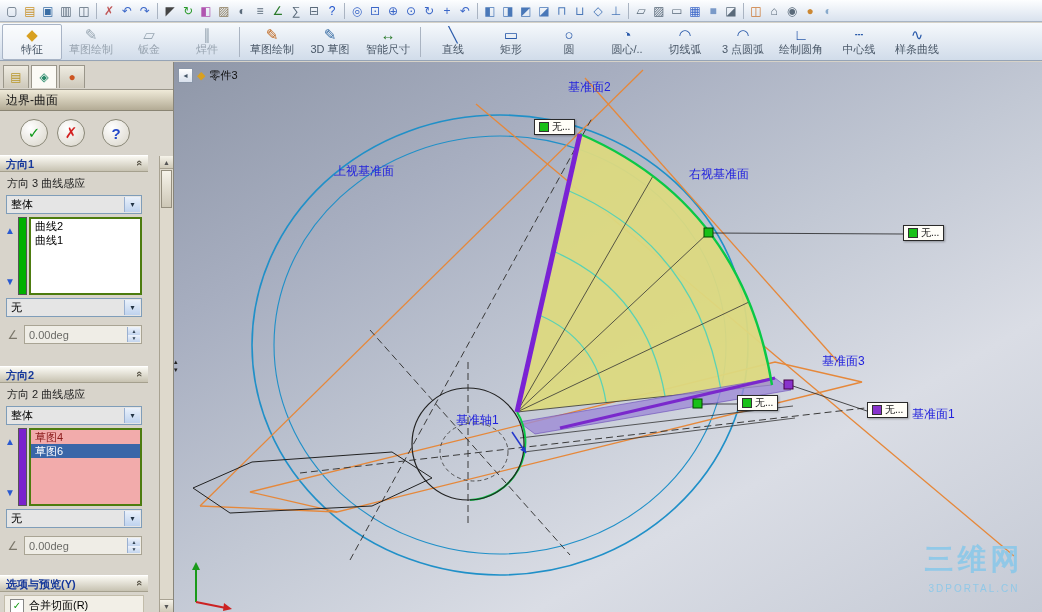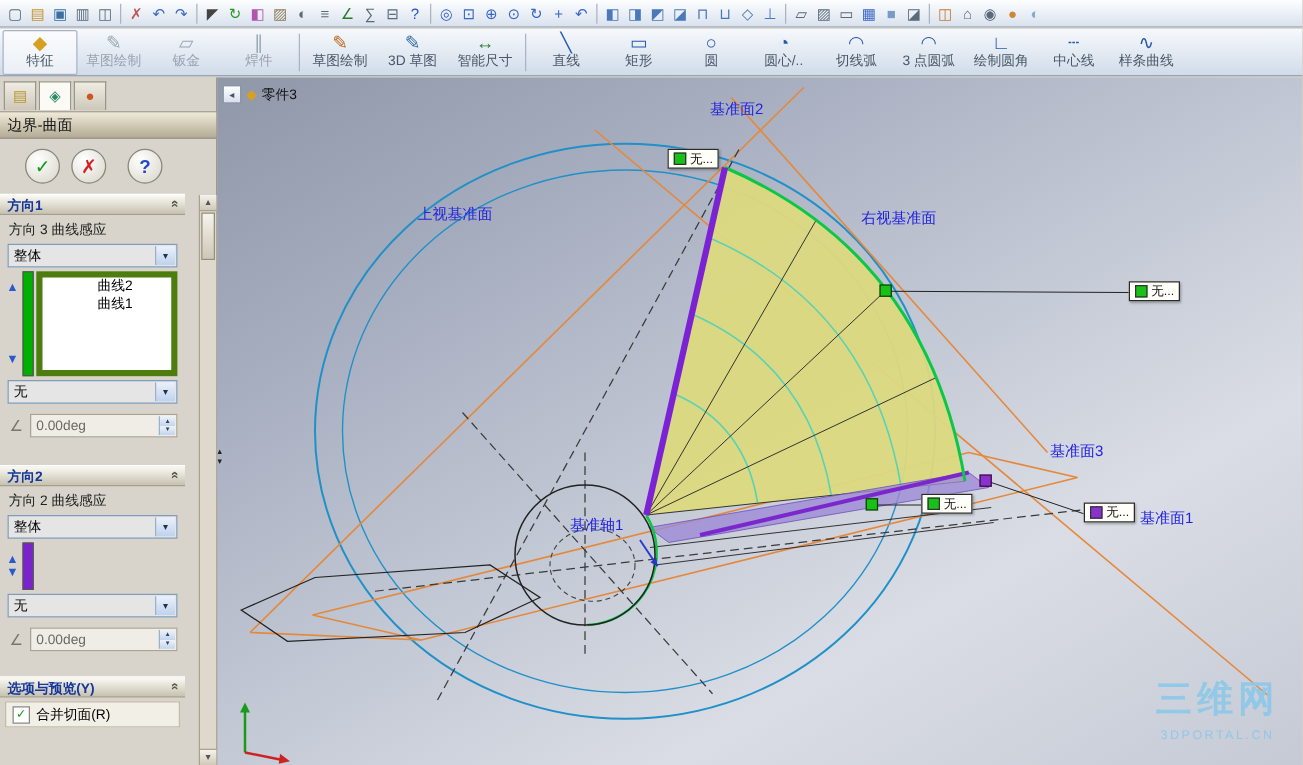--- a/index.html
+++ b/index.html
@@ -46,21 +46,21 @@
   .combo{margin:2px 6px;height:19px;background:#e5e5e5;border:1px solid #7f9db9;display:flex;
     align-items:center;font-size:11px;padding-left:4px;position:relative;box-sizing:border-box;}
   .combo .da{position:absolute;right:1px;top:1px;bottom:1px;width:15px;
     background:linear-gradient(#eaf1fb,#bed2ee);border-left:1px solid #9ab0d0;
     display:flex;align-items:center;justify-content:center;font-size:8px;color:#234;}
   .listrow{display:flex;margin:3px 6px 3px 2px;}
   .arrcol{width:16px;display:flex;flex-direction:column;justify-content:space-between;
     align-items:center;padding:8px 0;color:#2a5ad0;font-size:10px;}
   .cbar{width:7px;border:1px solid #555;margin-right:2px;}
   .cbar.green{background:#00b000;} .cbar.purple{background:#7a22cc;}
-  .listbox{flex:1;border:5px solid #4d7c0f;height:74px;font-size:11px;overflow:hidden;background:#fff;padding-left:40px;}
+  .listbox{flex:1;border:2px solid #4d7c0f;height:74px;font-size:11px;overflow:hidden;background:#fff;}
   .listbox.pink{background:#f2abab;}
   .listbox .li{height:14px;line-height:14px;padding:0 4px;white-space:nowrap;}
   .listbox .li.hl{color:#8b1a1a;}
   .listbox .li.sel{background:#3a66a8;color:#fff;}
   .anglerow{display:flex;align-items:center;gap:4px;margin:8px 6px 0;}
   .aicon{color:#7a766a;font-size:12px;width:14px;text-align:center;}
   .spinfield{flex:1;height:19px;background:#efede6;border:1px solid #a9a494;display:flex;
     align-items:center;font-size:11px;color:#6a6a66;padding-left:4px;position:relative;box-sizing:border-box;}
   .spin{position:absolute;right:1px;top:1px;bottom:1px;width:13px;display:flex;flex-direction:column;}
   .spin span{flex:1;background:linear-gradient(#eef3fb,#c2d4ee);border-left:1px solid #9ab0d0;
@@ -294,20 +294,24 @@
       <div class="combo">
         <span>整体</span>
         <span class="da">▾</span>
       </div>
       <div class="listrow">
         <div class="arrcol">
           <span>▲</span>
           <span>▼</span>
         </div>
         <div class="cbar purple"></div>
+        <div class="listbox pink">
+            <div class="li hl">草图4</div>
+            <div class="li sel">草图6</div>
+          </div>
       </div>
       <div class="combo">
         <span>无</span>
         <span class="da">▾</span>
       </div>
       <div class="anglerow">
         <span class="aicon">∠</span>
         <div class="spinfield">
           <span>0.00deg</span>
           <span class="spin">
@@ -418,21 +422,21 @@
     </div>
 
     <div class="vsplit">
         <span>▴</span>
         <span>▾</span>
       </div>
 
     <div class="vlabel" style="left:394px;top:17px">基准面2</div>
     <div class="vlabel" style="left:160px;top:101px">上视基准面</div>
     <div class="vlabel" style="left:515px;top:104px">右视基准面</div>
-    <div class="vlabel" style="left:666px;top:291px">基准面3</div>
+    <div class="vlabel" style="left:648px;top:291px">基准面3</div>
     <div class="vlabel" style="left:738px;top:344px">基准面1</div>
     <div class="vlabel" style="left:282px;top:350px">基准轴1</div>
 
     <div class="callout" style="left:360px;top:57px">
       <span class="chip green"></span>
       <span>无...</span>
     </div>
     <div class="callout" style="left:729px;top:163px">
       <span class="chip green"></span>
       <span>无...</span>

